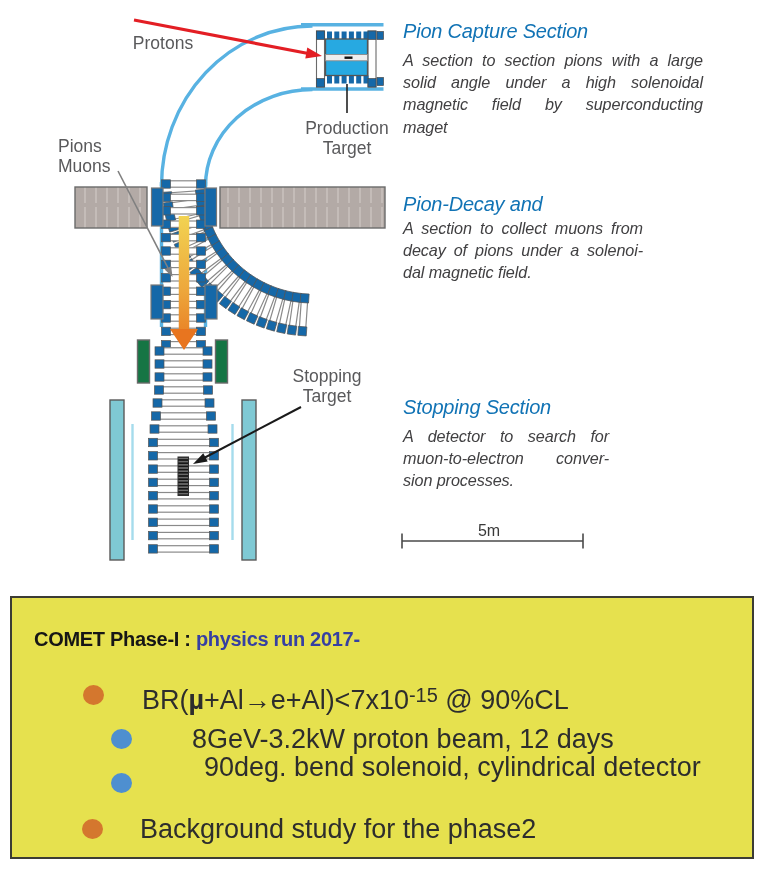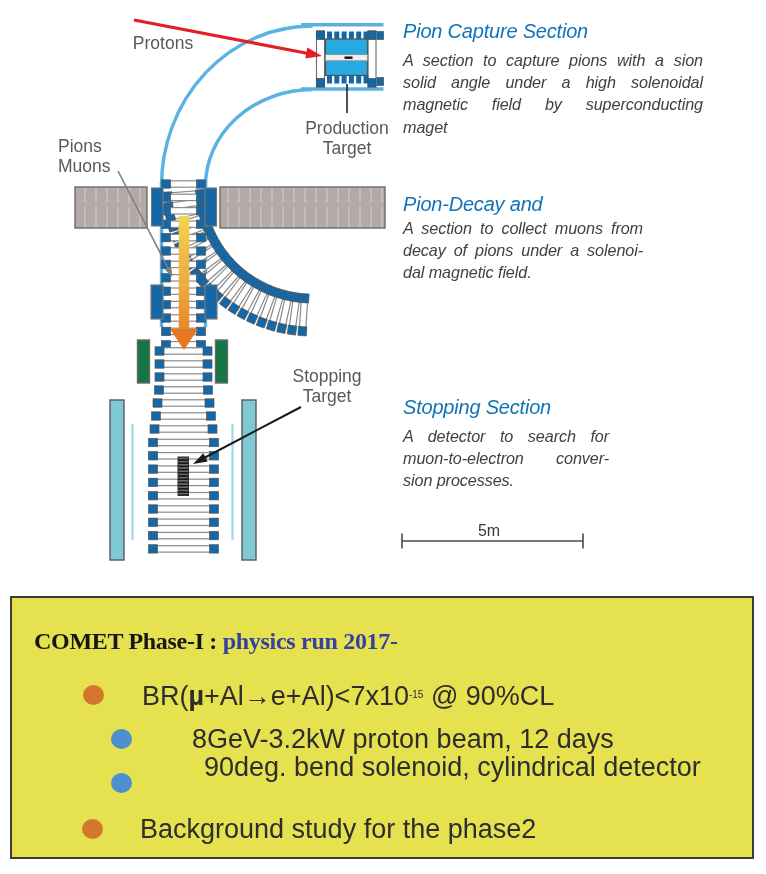--- a/index.html
+++ b/index.html
@@ -8,30 +8,30 @@
   #diagram{position:absolute;left:0;top:0;}
   
   .sec{position:absolute;left:403px;font-style:italic;}
   .sec-title{color:#1173b5;font-size:20px;line-height:23.5px;font-weight:500;letter-spacing:-0.2px;}
   .sec-body{color:#414042;font-size:16.2px;line-height:22.4px;letter-spacing:-0.1px;}
   .bline{text-align:justify;text-align-last:justify;}
   .bline:last-child{text-align-last:left;}
   
   .summary{position:absolute;left:10px;top:596px;width:740px;height:259px;
            background:#e6e14e;border:2.5px solid #3c3c34;}
-  .sum-title{position:absolute;left:22px;top:30px;font-size:24px;font-weight:bold;
-             letter-spacing:-0.3px;white-space:nowrap;font-family:Liberation Serif, serif;}
+  .sum-title{position:absolute;left:22px;top:30px;font-size:20px;font-weight:bold;
+             letter-spacing:-0.3px;white-space:nowrap;}
   .sum-title .black{color:#161616;}
   .sum-title .blue{color:#3640a2;}
   .dot{position:absolute;width:21px;height:20px;border-radius:50%;}
   .dot.orange{background:#d4772e;}
   .dot.blue{background:#4e8fd0;}
   .btext{position:absolute;font-size:27px;line-height:34px;color:#2d2d2d;white-space:nowrap;}
   .btext .mu{font-weight:bold;}
-  .btext .sup{font-size:10px;vertical-align:7px;letter-spacing:0;}
+  .btext .sup{font-size:20px;vertical-align:7px;letter-spacing:0;}
 </style>
 </head>
 <body>
 
 <div class="page">
 
   <svg id="diagram" width="766" height="580" viewBox="0 0 766 580">
     <defs>
       <pattern id="wallHatch" width="11" height="41" patternUnits="userSpaceOnUse">
         <rect width="11" height="41" fill="#b3aaa6"></rect>
@@ -409,21 +409,21 @@
       <text x="347" y="134" text-anchor="middle">Production</text>
       <text x="347" y="154" text-anchor="middle">Target</text>
       <text x="327" y="382" text-anchor="middle">Stopping</text>
       <text x="327" y="402" text-anchor="middle">Target</text>
     </g>
   </svg>
 
   <div class="sec" style="top:20px;width:300px;">
     <div class="sec-title">Pion Capture Section</div>
     <div class="sec-body" style="margin-top:5px;">
-      <div class="bline">A section to capture pions with a sion</div>
+      <div class="bline">A section to section pions with a large</div>
       <div class="bline">solid angle under a high solenoidal</div>
       <div class="bline">magnetic field by superconducting</div>
       <div class="bline">maget</div>
     </div>
   </div>
 
   <div class="sec" style="top:193px;width:240px;">
     <div class="sec-title">Pion-Decay and</div>
     <div class="sec-body" style="">
       <div class="bline">A section to collect muons from</div>

